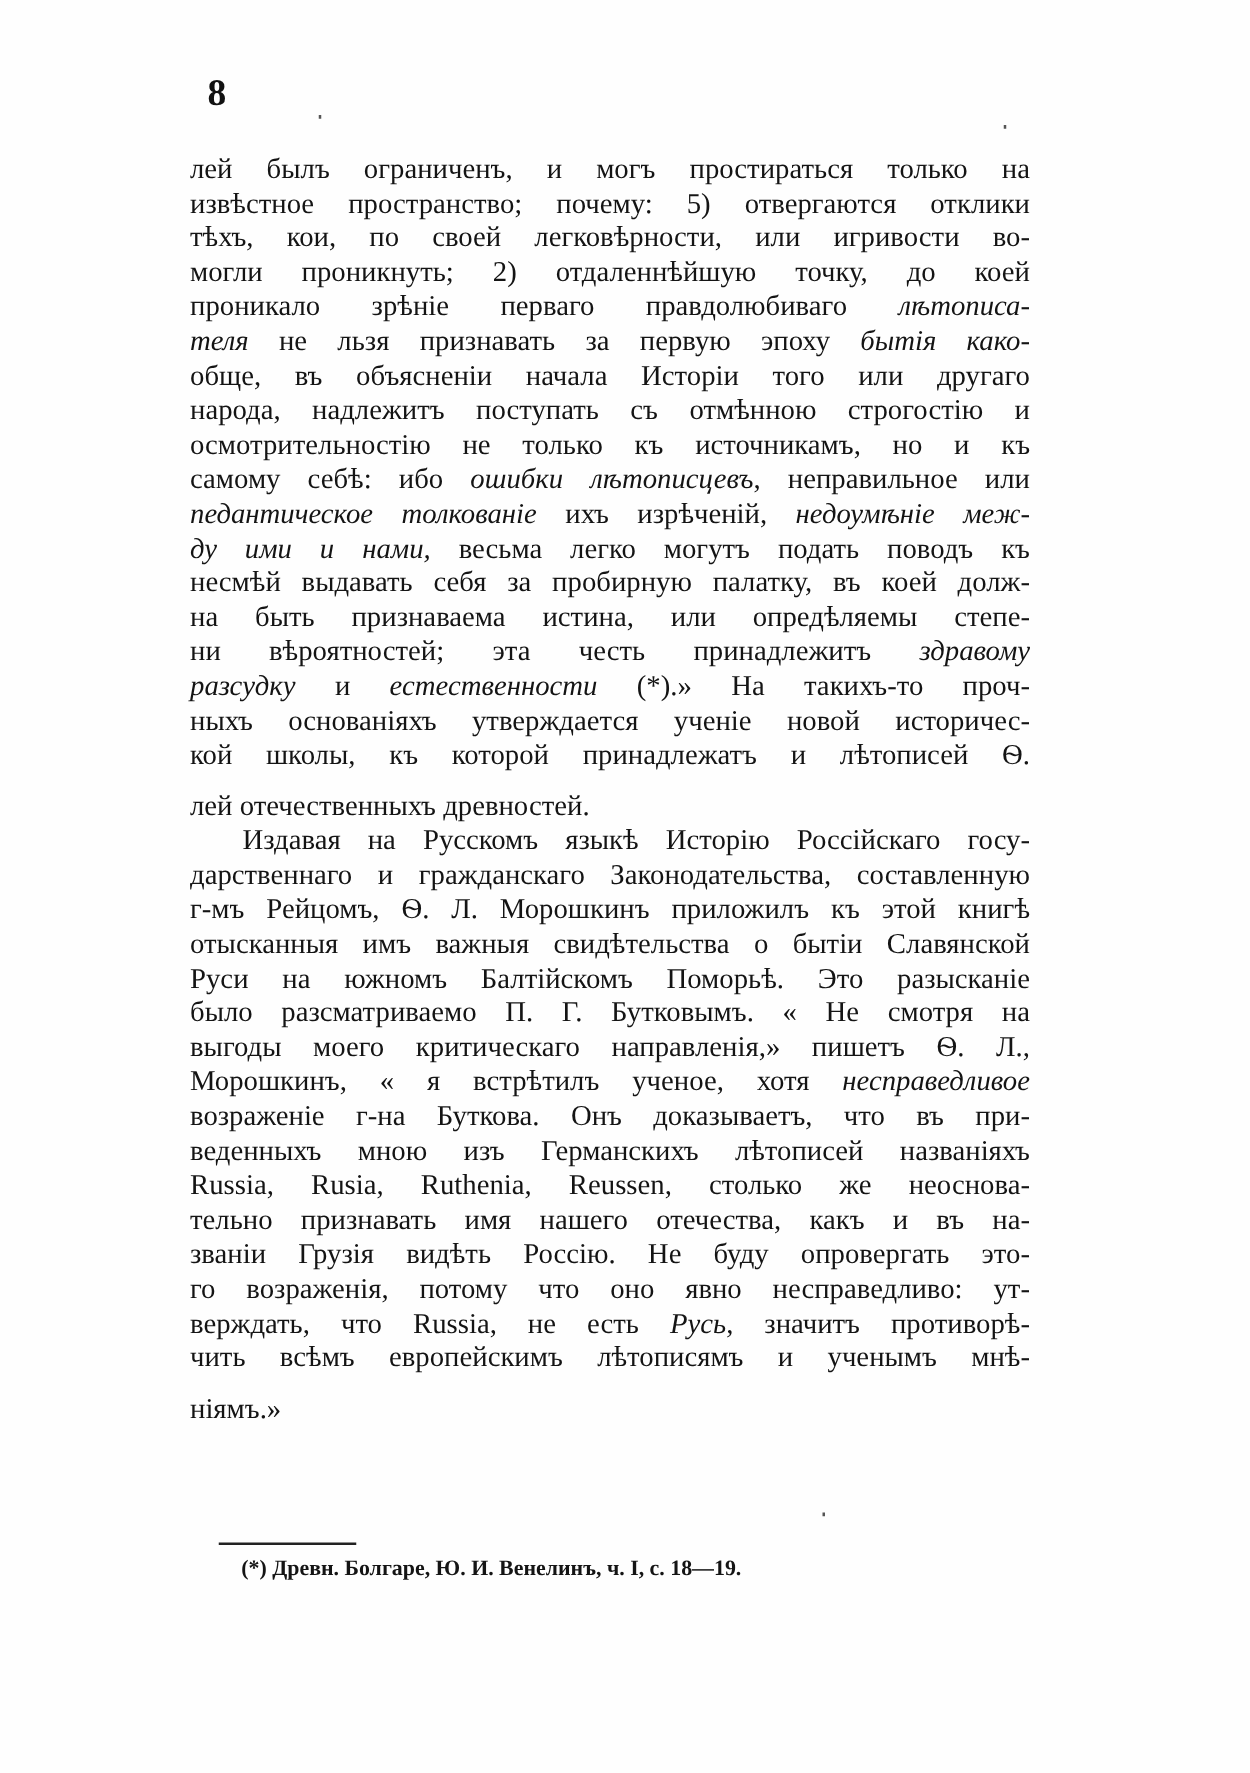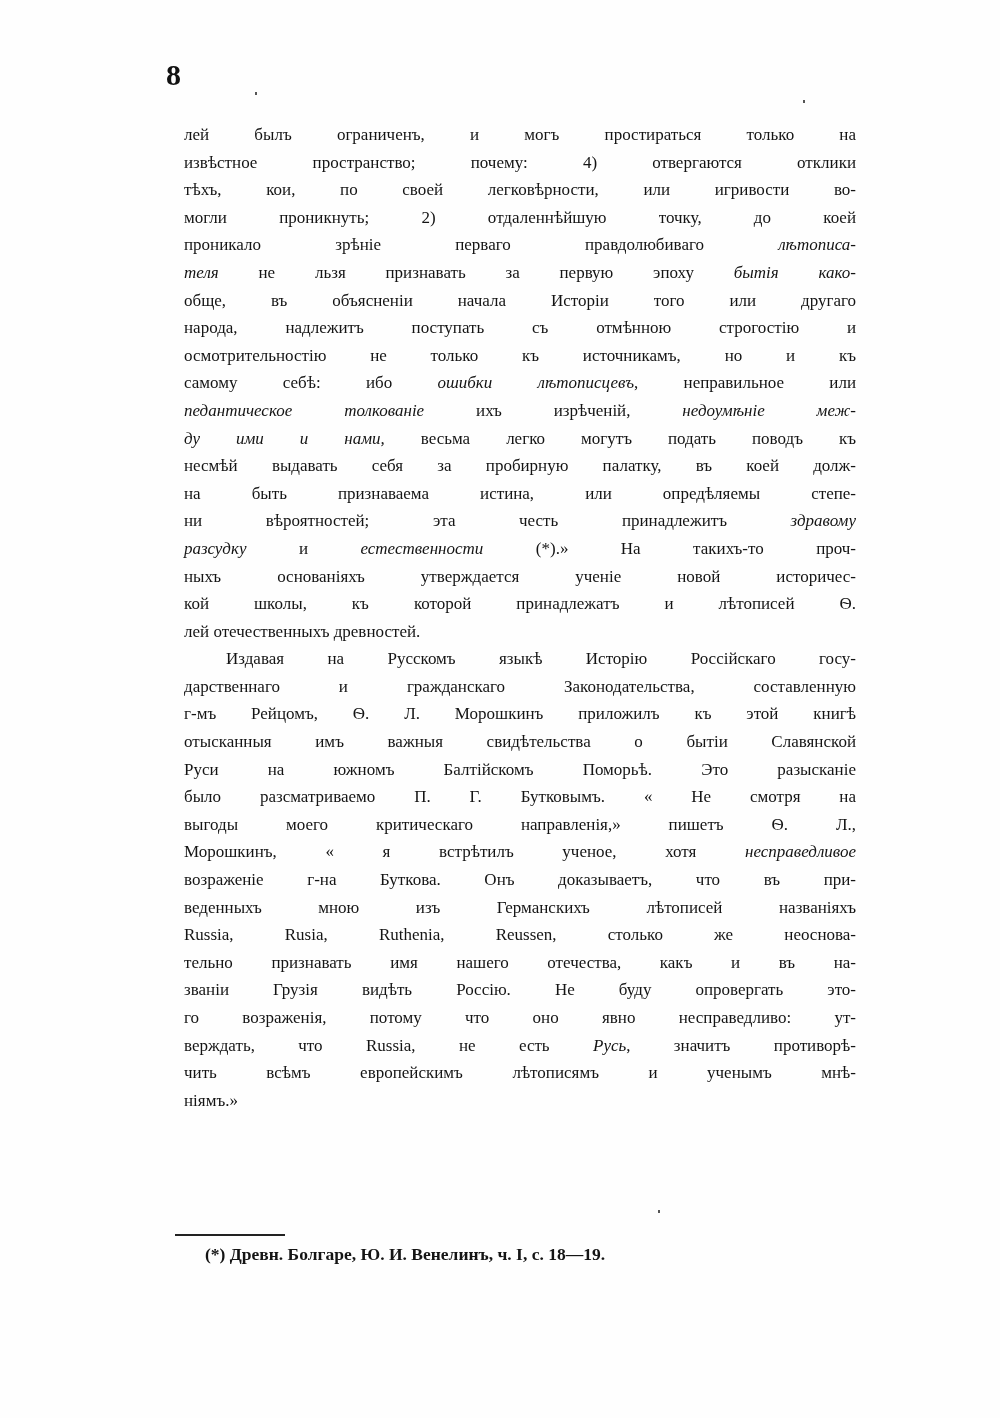--- a/index.html
+++ b/index.html
@@ -4,51 +4,51 @@
 <style>
   html, body { margin: 0; padding: 0; background: #ffffff; }
   body { width: 1000px; height: 1418px; position: relative; overflow: hidden; }
   .page { position: absolute; left: 0; top: 0; width: 1000px; height: 1418px; background: #fefefe; }
   .pagenum {
     position: absolute; left: 166px; top: 58px;
     font-family: "Liberation Serif", "DejaVu Serif", serif;
     font-size: 30px; color: #111; font-weight: bold;
   }
   .body-text {
-    position: absolute; left: 184px; top: 121px; width: 672px;
+    position: absolute; left: 152px; top: 121px; width: 672px;
     font-family: "Liberation Serif", "DejaVu Serif", serif;
-    font-size: 17px; color: #141414;
+    font-size: 23px; color: #141414;
   }
   .line {
     height: 27.6px; line-height: 27.6px; white-space: nowrap;
     text-align: justify; text-align-last: justify; width: 672px;
     display: block;
   }
-  .line.last { text-align-last: left; }
+  .line.last { text-align-last: left; margin-top: 13px; }
   .line.indent { padding-left: 42px; width: 630px; }
   .line i { }
   .rule {
     position: absolute; left: 175px; top: 1234px; width: 110px; height: 2px;
     background: #222;
   }
   .footnote {
     position: absolute; left: 193px; top: 1244px;
     font-family: "Liberation Serif", "DejaVu Serif", serif;
-    font-size: 17.5px; color: #141414; font-weight: bold; white-space: nowrap; margin-left: 12px;
+    font-size: 17.5px; color: #141414; font-weight: bold; white-space: nowrap;
   }
   .speck { position: absolute; width: 2px; height: 3px; background: #555; }
 </style>
 </head>
 <body>
 
 <div class="page">
   <div class="pagenum">8</div>
   <div class="body-text" id="body-text">
       <div class="line"><span>лей былъ ограниченъ, и могъ простираться только на</span></div>
-      <div class="line"><span>извѣстное пространство; почему: 4) отвергаются отклики</span></div>
+      <div class="line"><span>извѣстное пространство; почему: 5) отвергаются отклики</span></div>
       <div class="line"><span>тѣхъ, кои, по своей легковѣрности, или игривости во-</span></div>
       <div class="line"><span>могли проникнуть; 2) отдаленнѣйшую точку, до коей</span></div>
       <div class="line"><span>проникало зрѣніе перваго правдолюбиваго </span><i>лѣтописа-</i></div>
       <div class="line"><i>теля</i><span> не льзя признавать за первую эпоху </span><i>бытія како-</i></div>
       <div class="line"><span>обще, въ объясненіи начала Исторіи того или другаго</span></div>
       <div class="line"><span>народа, надлежитъ поступать съ отмѣнною строгостію и</span></div>
       <div class="line"><span>осмотрительностію не только къ источникамъ, но и къ</span></div>
       <div class="line"><span>самому себѣ: ибо </span><i>ошибки лѣтописцевъ</i><span>, неправильное или</span></div>
       <div class="line"><i>педантическое толкованіе</i><span> ихъ изрѣченій, </span><i>недоумѣніе меж-</i></div>
       <div class="line"><i>ду ими и нами,</i><span> весьма легко могутъ подать поводъ къ</span></div>

